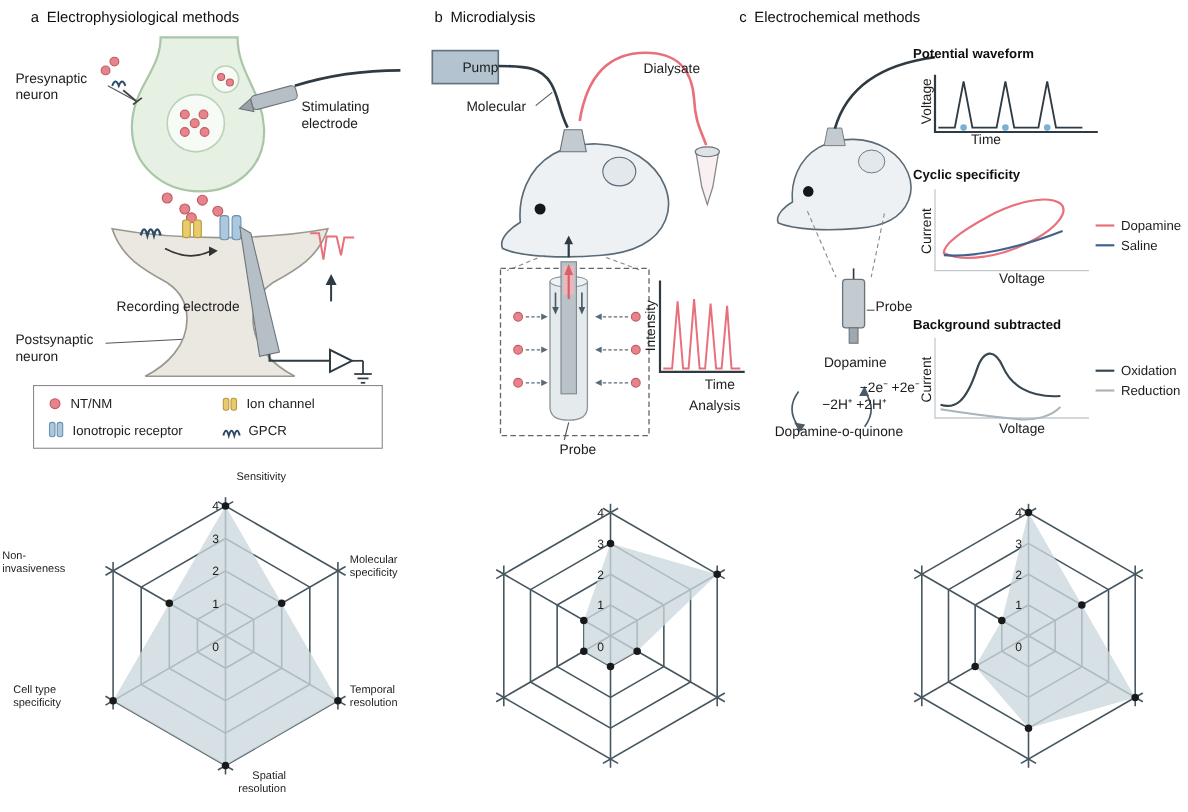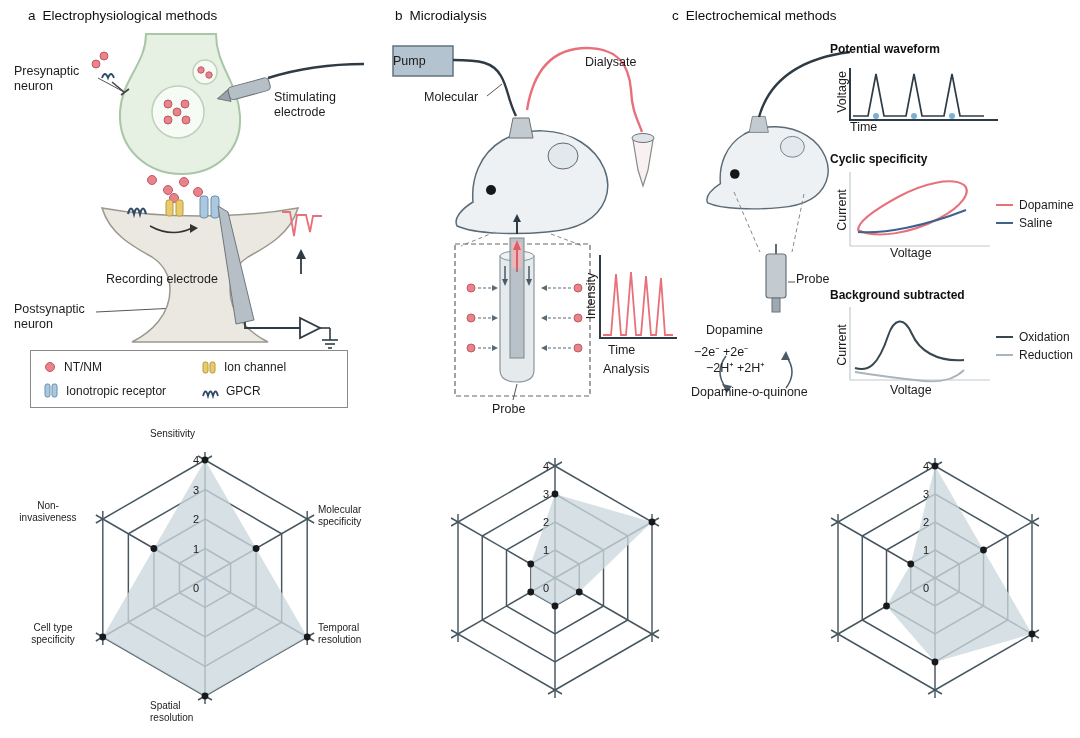--- a/index.html
+++ b/index.html
@@ -2,22 +2,22 @@
 <html><head>
 <meta charset="utf-8">
 <style>
   *{margin:0;padding:0;box-sizing:border-box}
   body{background:#ffffff}
   .figure{position:relative;width:1080px;height:738px;background:#fff;
           font-family:"Liberation Sans",sans-serif;color:#1c1c1c;overflow:hidden}
   .ptitle{position:absolute;font-size:13.5px;font-weight:normal;color:#0f0f0f}
   .ptitle .plet{margin-right:7px}
   .lbl{position:absolute;font-size:12.5px;line-height:1.18;white-space:pre-line;color:#1c1c1c}
-  .center{text-align:left}
-  .rightal{text-align:center}
+  .center{text-align:right}
+  .rightal{text-align:left}
   .vlbl{position:absolute;width:60px;font-size:12.5px;text-align:center;transform:rotate(-90deg);white-space:nowrap}
   .psub{position:absolute;font-size:12px;font-weight:bold;color:#0f0f0f;white-space:nowrap}
   .illus{position:absolute;overflow:visible}
   .radar{position:absolute;overflow:visible}
   .rring{stroke:#46565f;stroke-width:1.45;fill:none}
   .rpoly{fill:#cbd7de;fill-opacity:.78;stroke:none}
   .rdot{fill:#17191b}
   .rtick{font-family:"Liberation Sans",sans-serif;font-size:11px;fill:#1c1c1c;text-anchor:middle}
   .axlbl{position:absolute;font-size:10px;line-height:1.2;white-space:pre-line;color:#1c1c1c}
   .legendbox{position:absolute;left:30px;top:350px;width:318px;height:58px;border:1.2px solid #8a8a8a;
@@ -289,21 +289,21 @@
 
     <g>
       <path d="M150,287 L150,360 L290,360" fill="none" stroke="#c2cad0" stroke-width="1.2"></path>
       <path d="M155,348 C168,352 178,346 188,316 C194,298 204,296 212,314 C219,330 236,342 264,340" fill="none" stroke="#37474f" stroke-width="2"></path>
       <path d="M155,352 C180,356 205,359 224,361 C242,363 256,358 264,350" fill="none" stroke="#aab4ba" stroke-width="1.8"></path>
     </g>
   </svg>
 
   <div class="lbl" style="left:796px;top:272px;width:50px">Probe</div>
   <div class="lbl center" style="left:706px;top:323px;width:100px">Dopamine</div>
-  <div class="lbl center" style="left:694px;top:345px;width:100px">−2e⁻ +2e⁻</div>
+  <div class="lbl center" style="left:736px;top:345px;width:100px">−2e⁻ +2e⁻</div>
   <div class="lbl center" style="left:706px;top:361px;width:100px">−2H⁺ +2H⁺</div>
   <div class="lbl center" style="left:691px;top:385px;width:130px">Dopamine-o-quinone</div>
 
   <div class="psub" style="left:830px;top:42px">Potential waveform</div>
   <div class="vlbl" style="left:812px;top:85px">Voltage</div>
   <div class="lbl center" style="left:850px;top:120px;width:60px">Time</div>
 
   <div class="psub" style="left:830px;top:152px">Cyclic specificity</div>
   <div class="vlbl" style="left:812px;top:203px">Current</div>
   <div class="lbl center" style="left:890px;top:246px;width:60px">Voltage</div>

